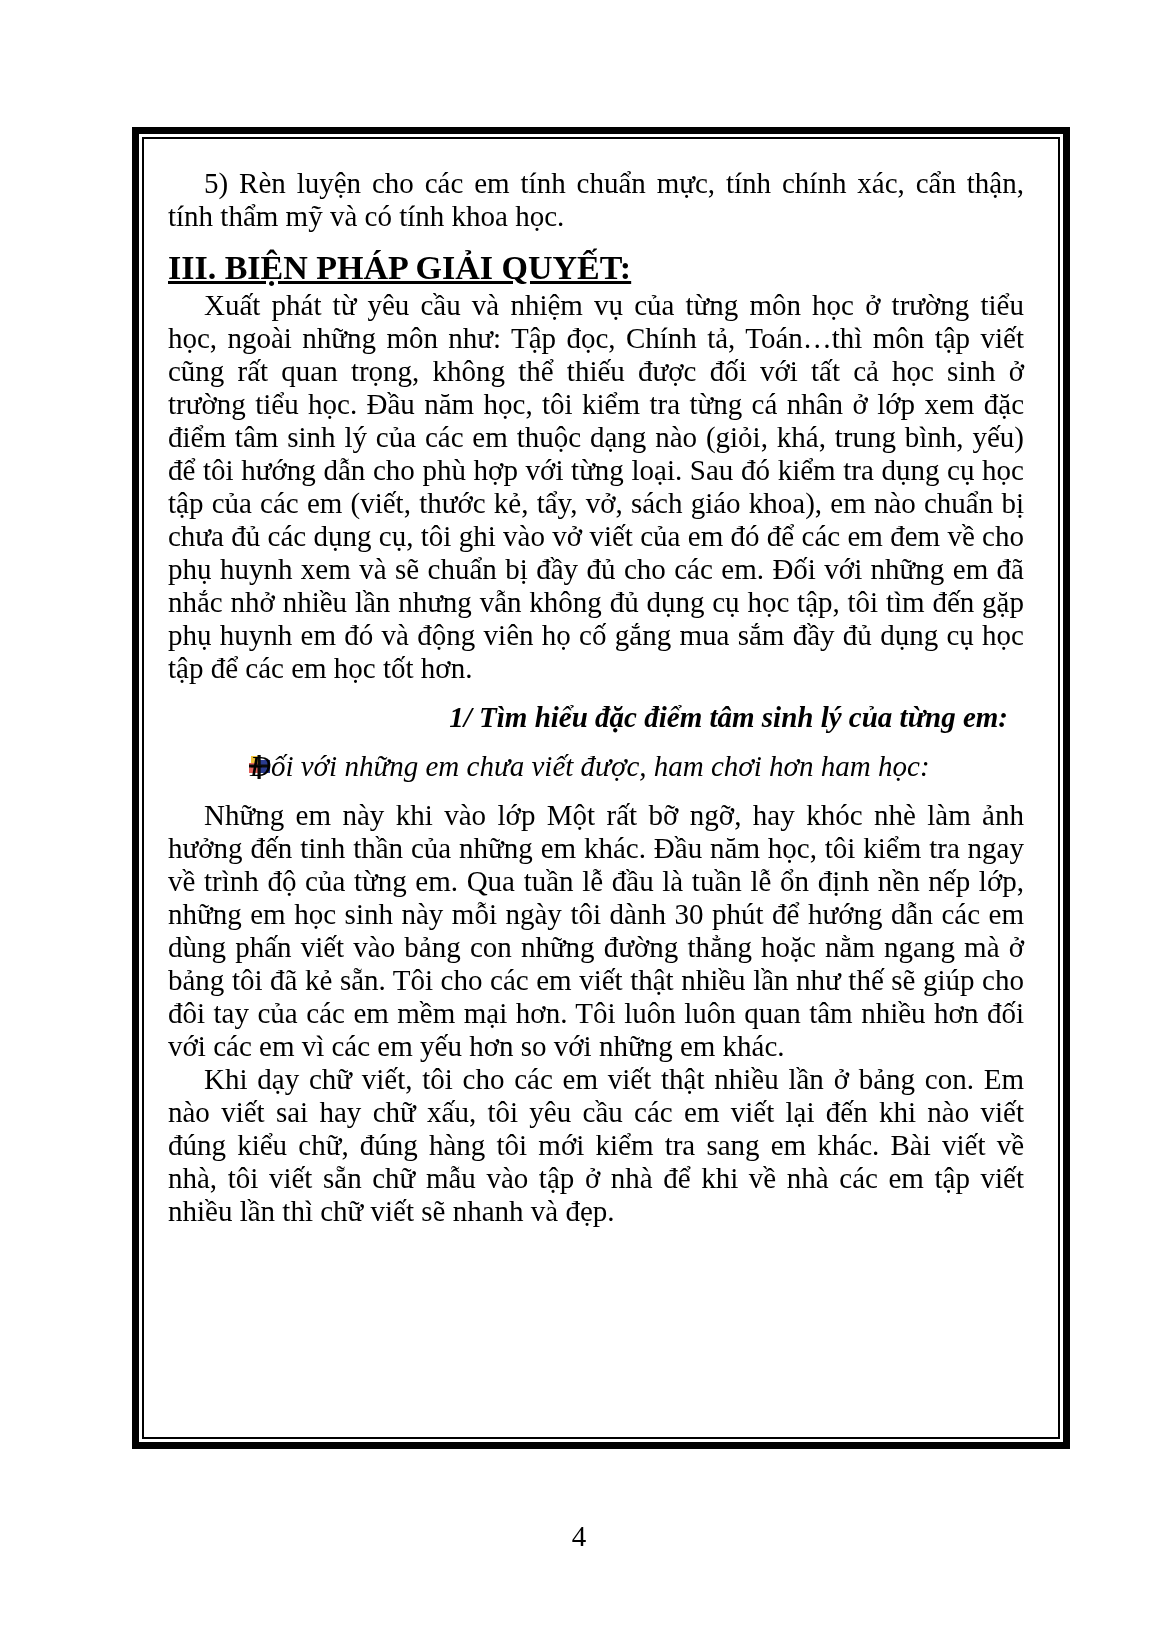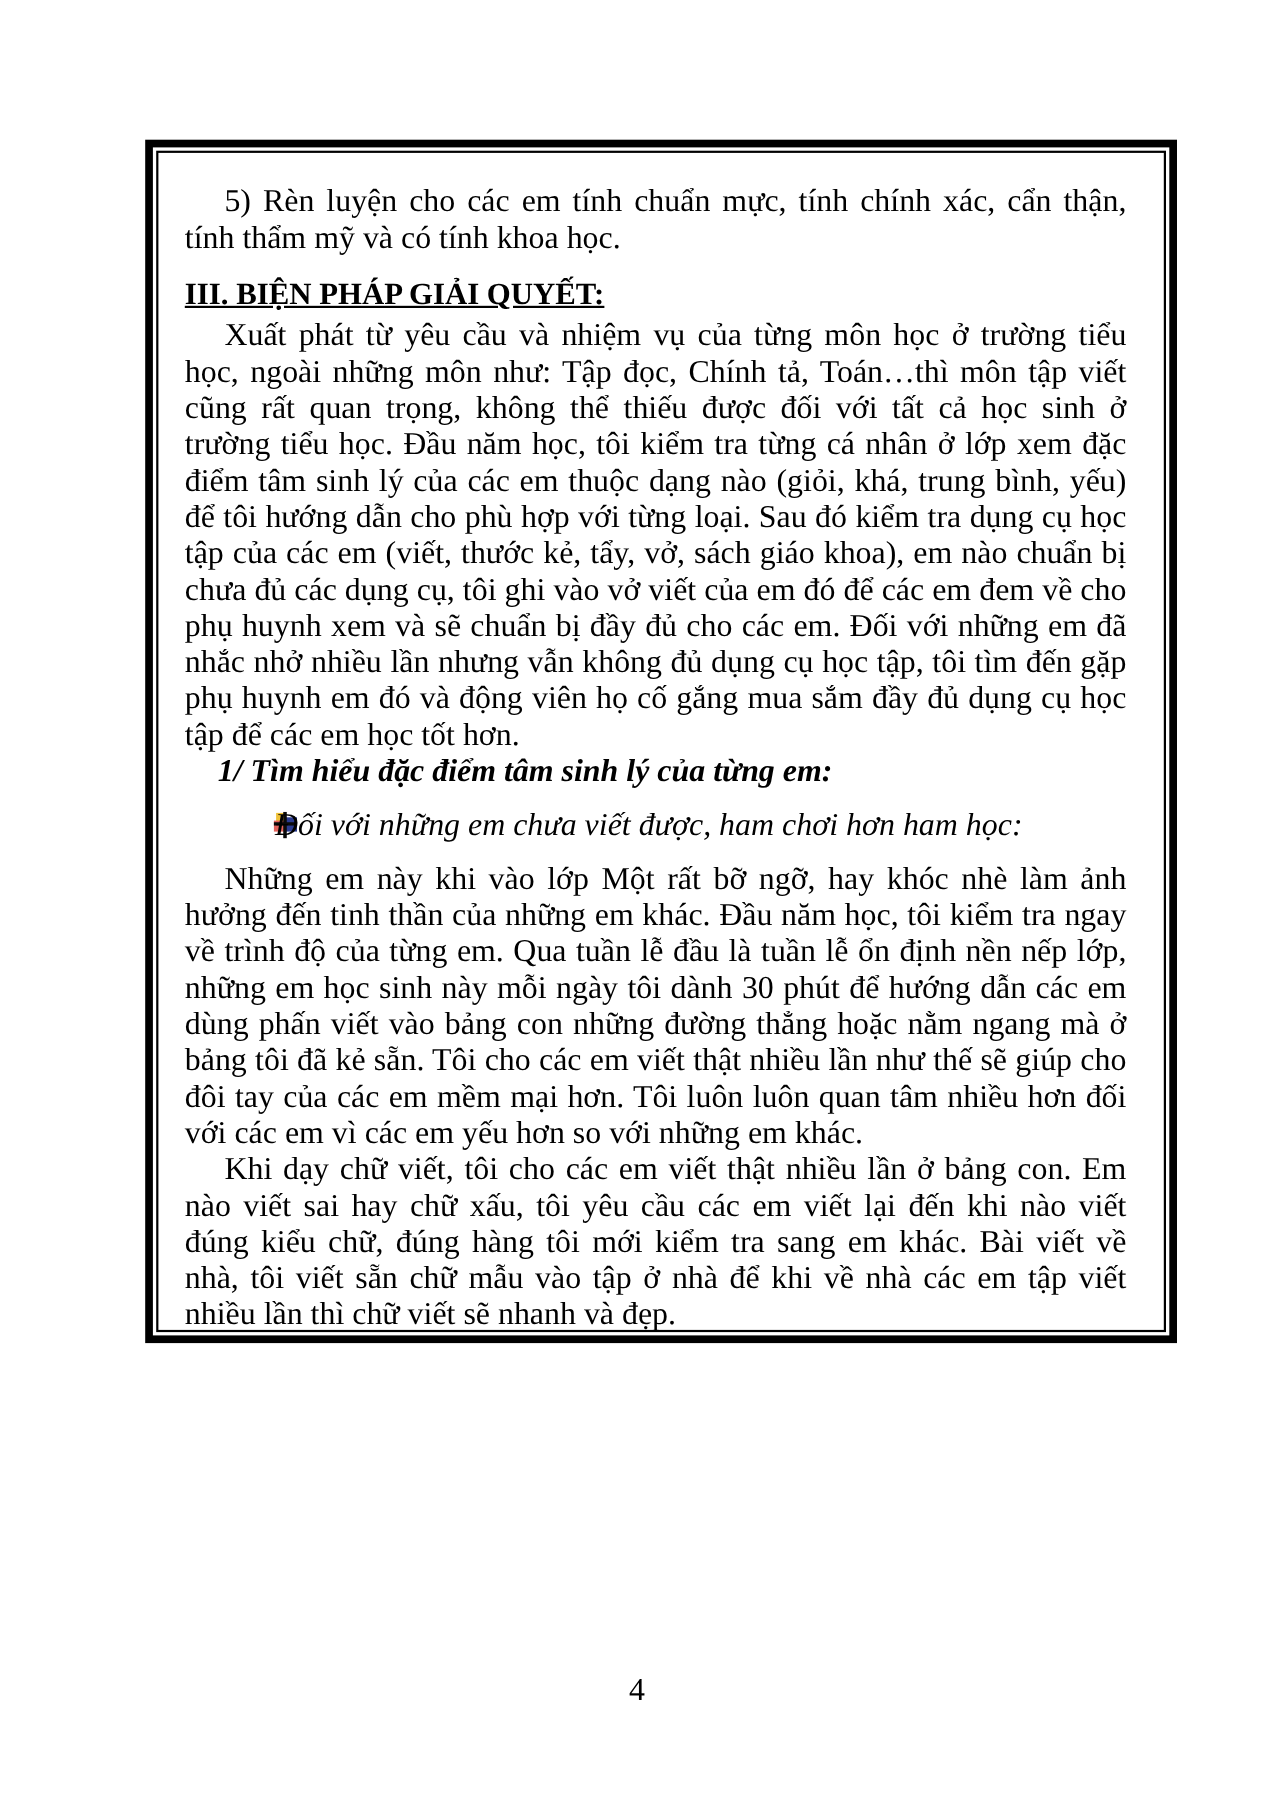--- a/index.html
+++ b/index.html
@@ -13,21 +13,21 @@
     height: 1637px;
     font-family: "Liberation Serif", "DejaVu Serif", serif;
     color: #000000;
     overflow: hidden;
   }
   .frame {
     position: absolute;
     left: 132px;
     top: 127px;
     width: 938px;
-    height: 1094px;
+    height: 1322px;
     border: 7px solid #000000;
     box-sizing: border-box;
   }
   .frame-inner {
     position: absolute;
     left: 3px;
     top: 3px;
     right: 3px;
     bottom: 3px;
     border: 2px solid #000000;
@@ -42,30 +42,30 @@
   }
   .para {
     margin: 0;
     text-align: justify;
     text-indent: 36px;
   }
   .heading {
     margin: 17px 0 3px 0;
     font-weight: bold;
     text-decoration: underline;
-    font-size: 28px;
+    font-size: 34px;
     line-height: 36px;
     text-align: left;
     text-indent: 0;
   }
   .subheading {
-    margin: 0;
+    margin: 16px;
     font-weight: bold;
     font-style: italic;
-    text-align: left;
+    text-align: right;
     text-indent: 30px;
   }
   .bullet-line {
     margin: 16px;
     font-style: italic;
     text-align: justify;
     text-indent: 32px;
   }
   .bullet-icon {
     display: inline-block;

